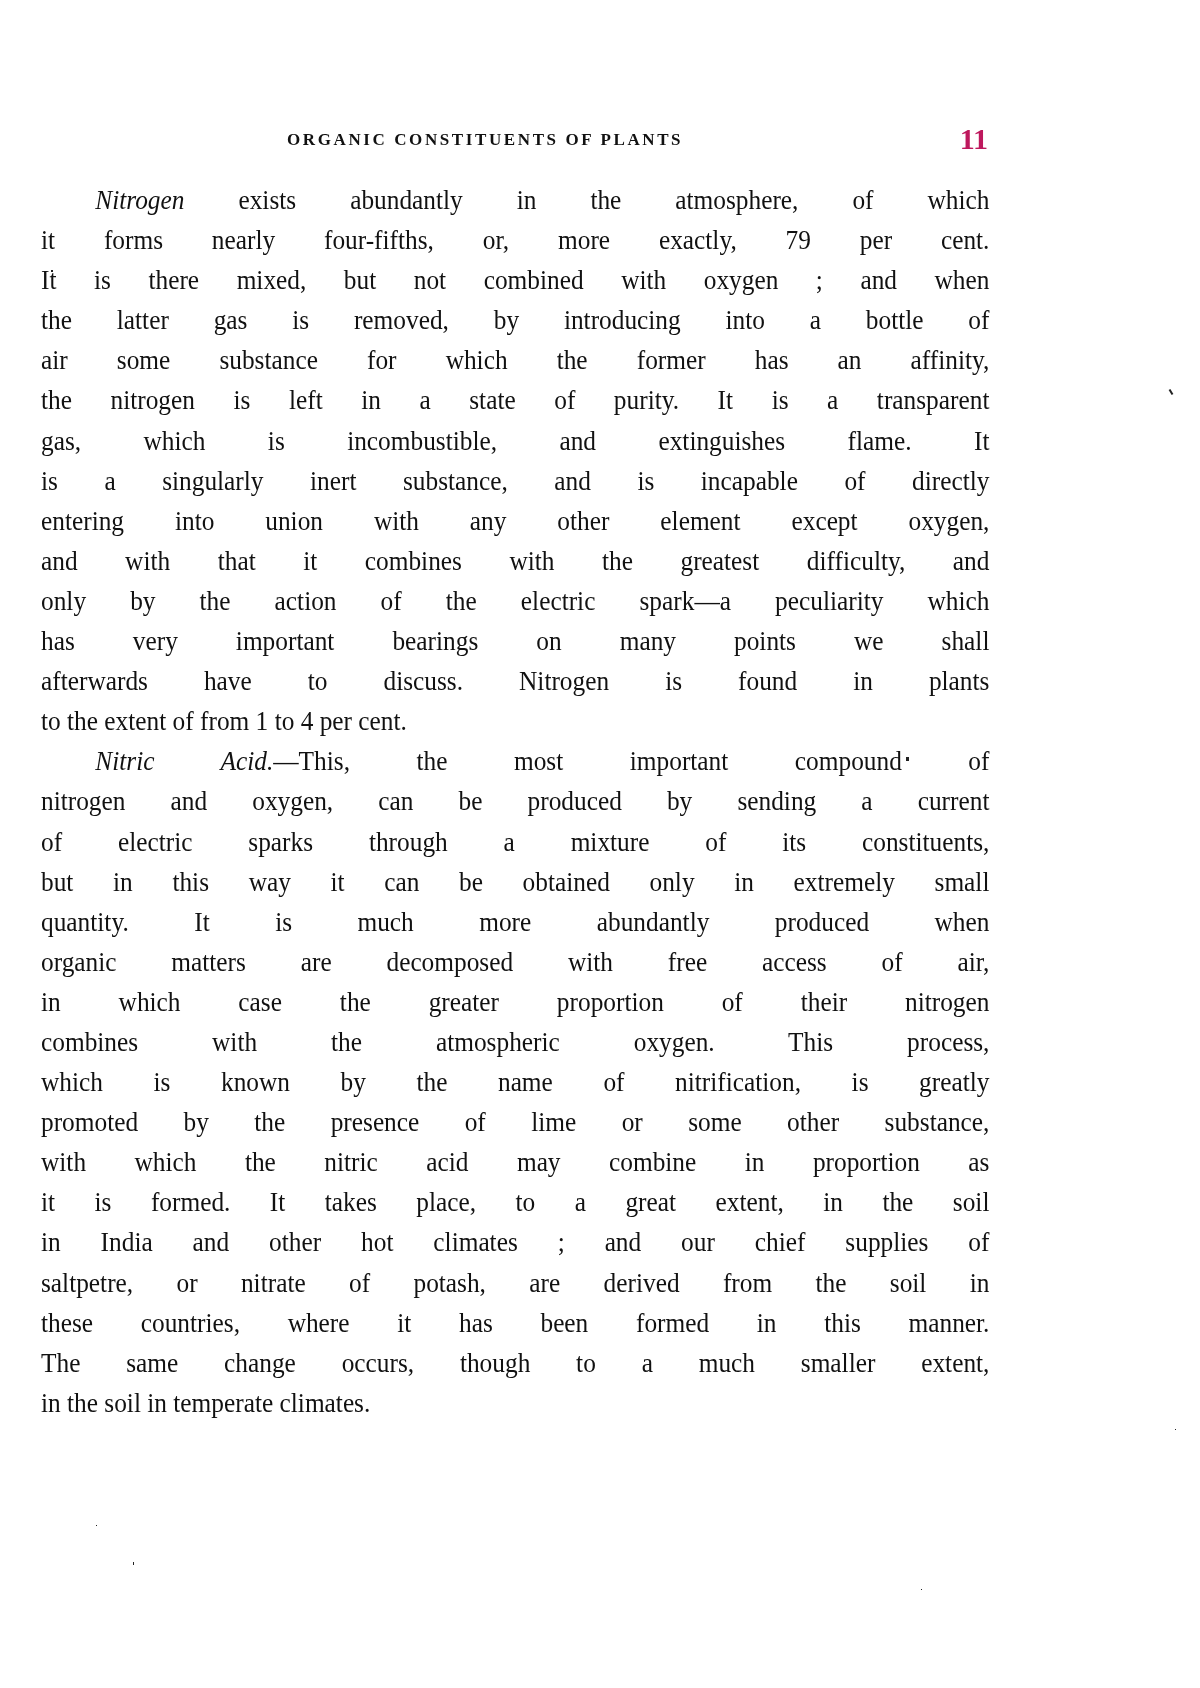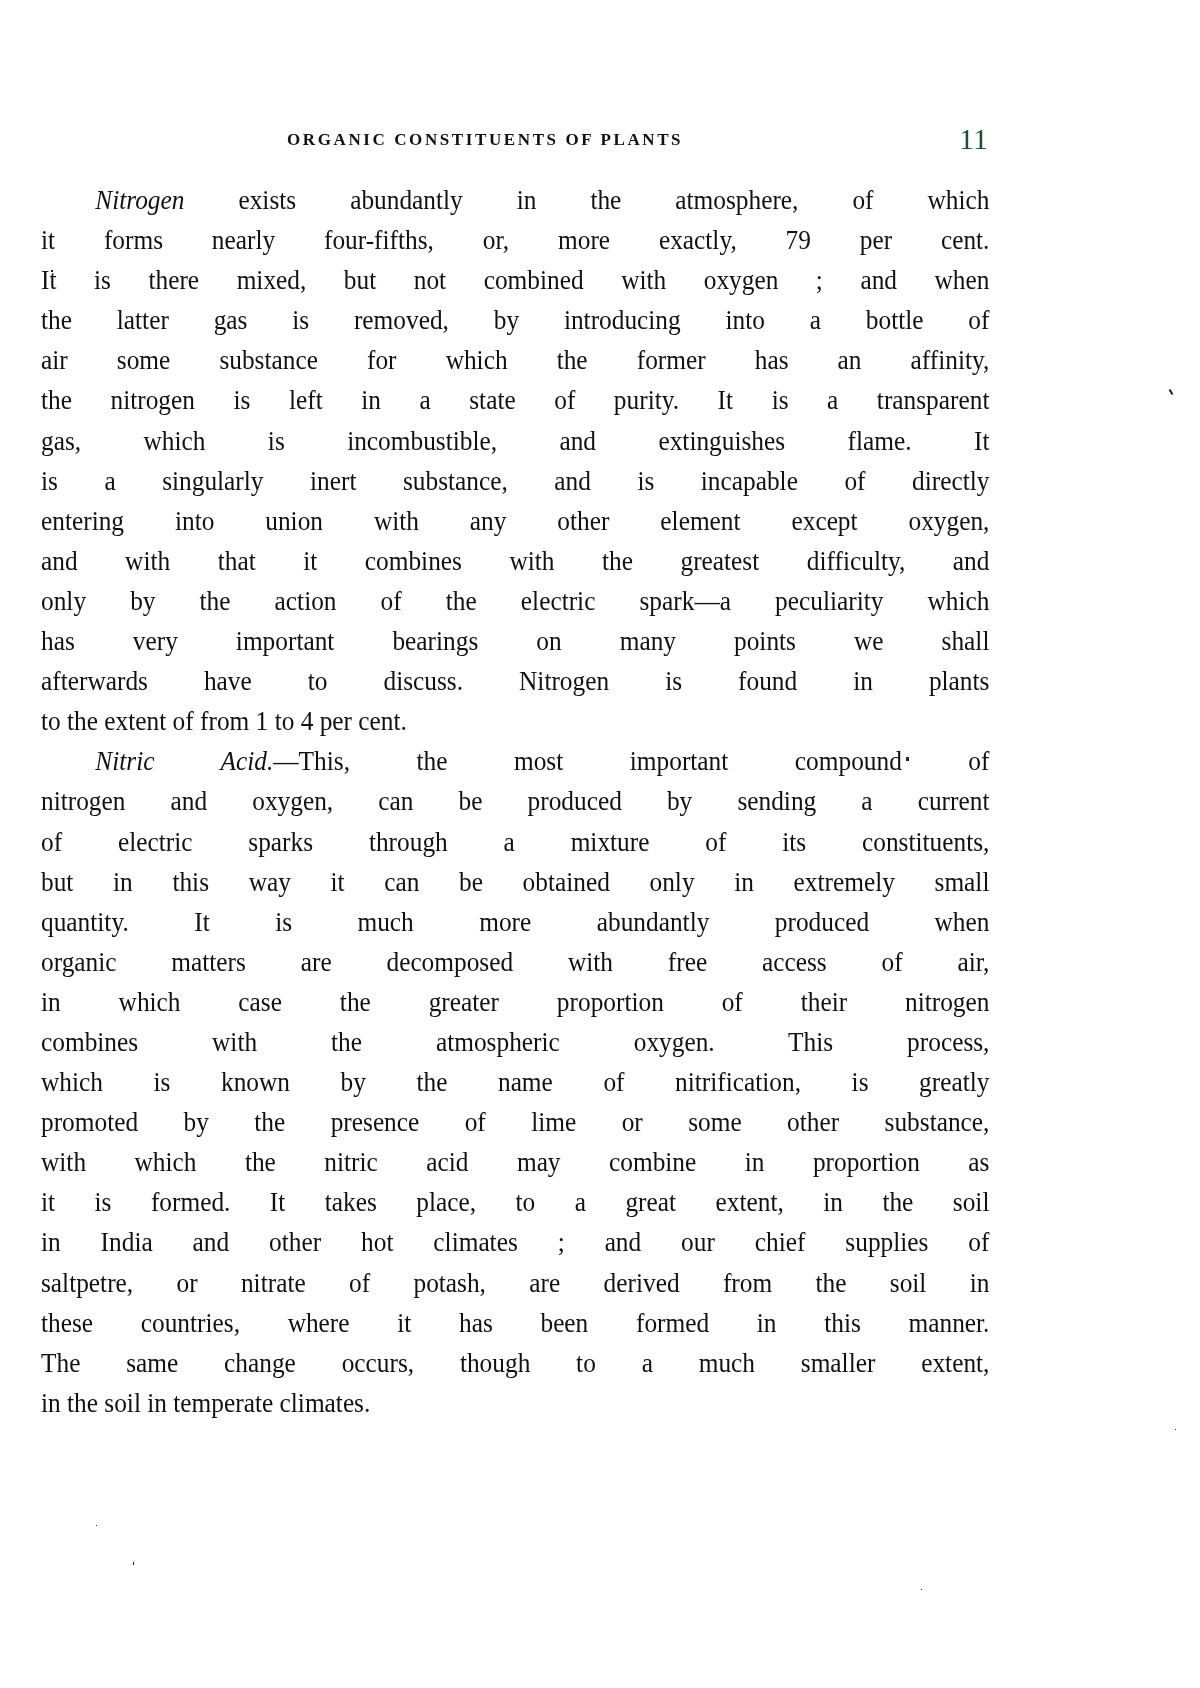--- a/index.html
+++ b/index.html
@@ -36,22 +36,22 @@
       font-weight: bold;
       letter-spacing: 2.6px;
       color: #111;
       margin-left: 39px;
     }
     .page-number {
       position: absolute;
       right: 0;
       top: -6px;
       font-size: 30px;
-      font-weight: normal;
-      color: #14532d;
+      font-weight: bold;
+      color: #be185d;
     }
     .body-text {
       position: absolute;
       left: 41px;
       top: 180px;
       width: 948px;
     }
     .line {
       height: 40.1px;
       line-height: 40.1px;

